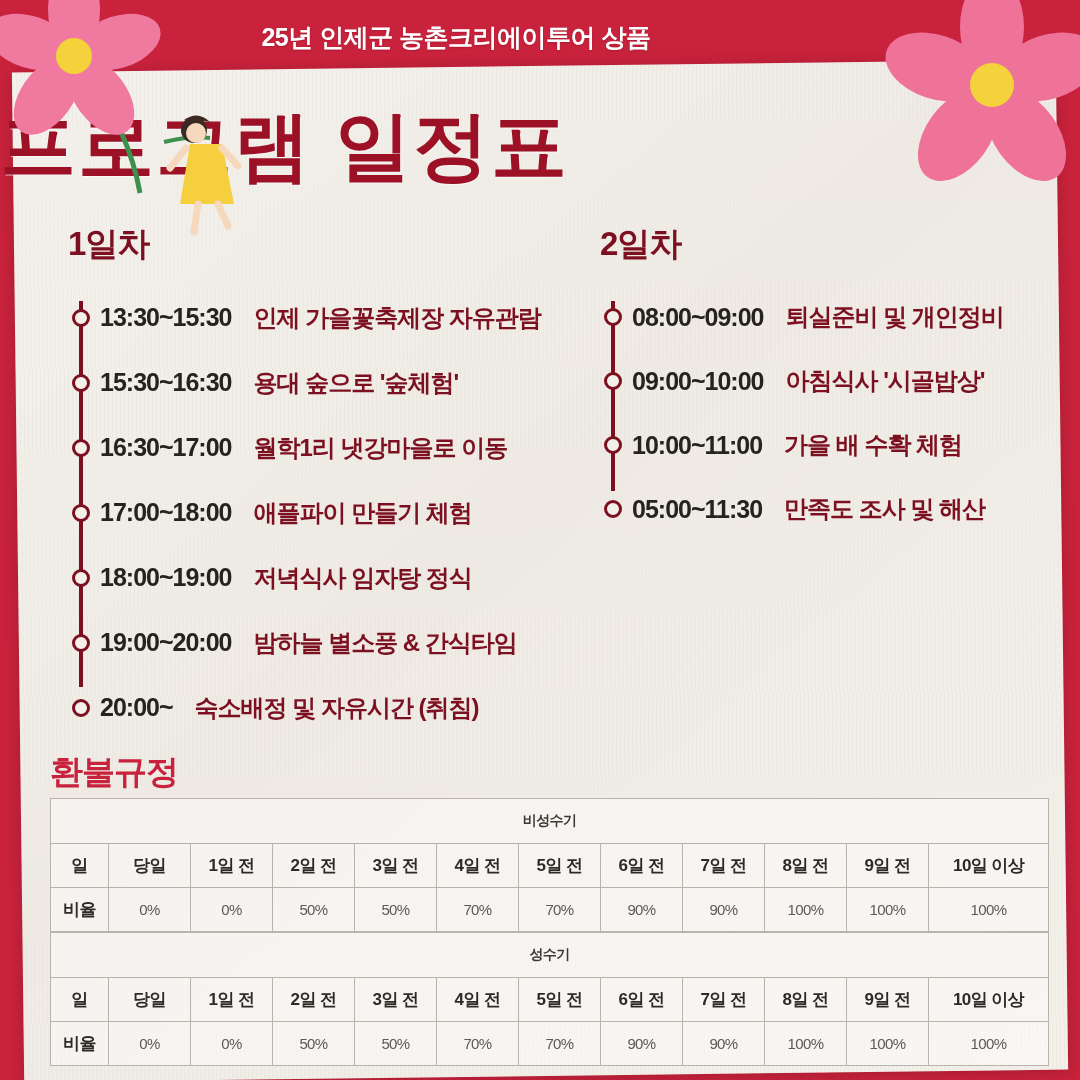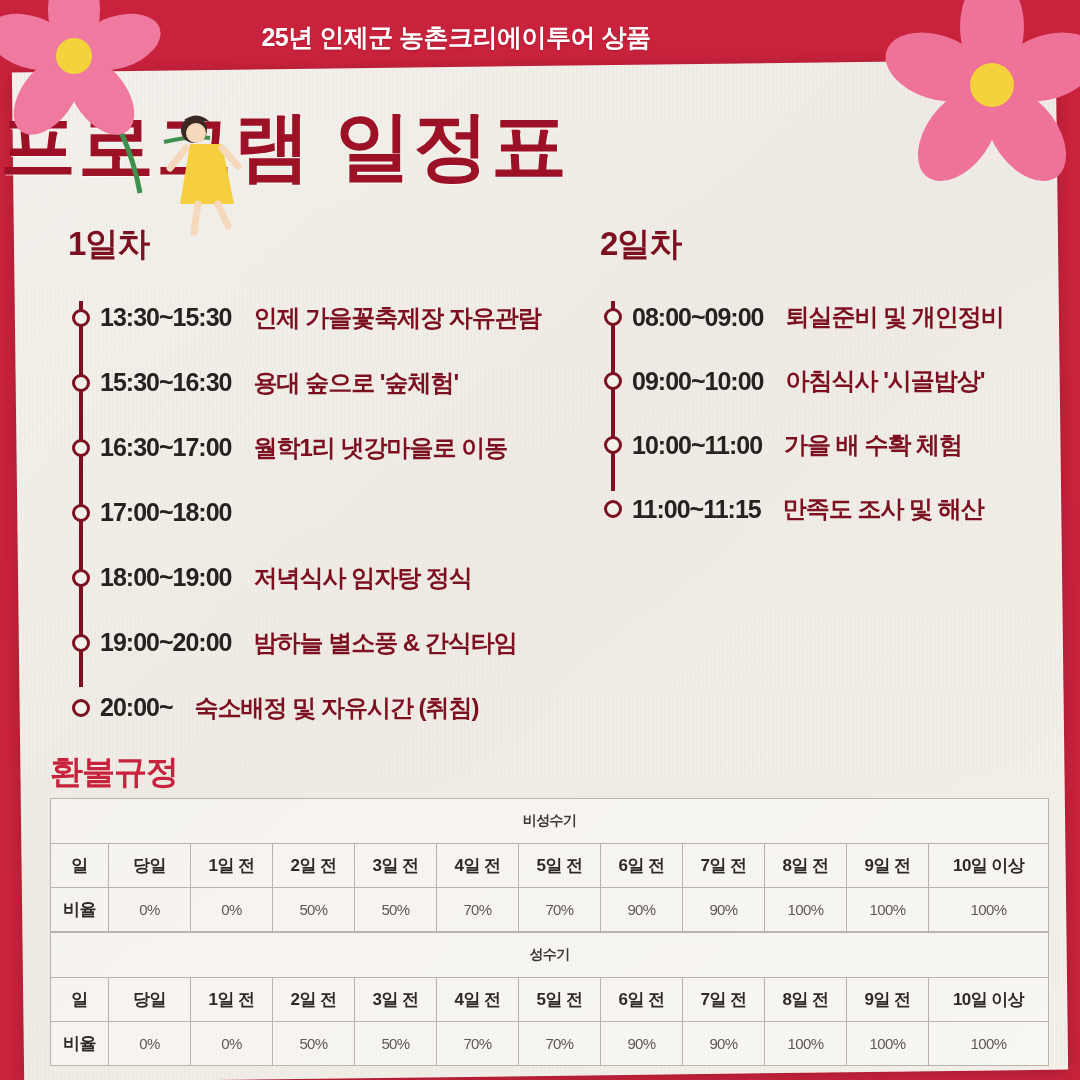--- a/index.html
+++ b/index.html
@@ -209,20 +209,21 @@
         <span class="tl-desc">용대 숲으로 '숲체험'</span>
       </div>
       <div class="tl-row">
         <span class="dot"></span>
         <span class="tl-time">16:30~17:00</span>
         <span class="tl-desc">월학1리 냇강마을로 이동</span>
       </div>
       <div class="tl-row">
         <span class="dot"></span>
         <span class="tl-time">17:00~18:00</span>
+        <span class="tl-desc">애플파이 만들기 체험</span>
       </div>
       <div class="tl-row">
         <span class="dot"></span>
         <span class="tl-time">18:00~19:00</span>
         <span class="tl-desc">저녁식사 임자탕 정식</span>
       </div>
       <div class="tl-row">
         <span class="dot"></span>
         <span class="tl-time">19:00~20:00</span>
         <span class="tl-desc">밤하늘 별소풍 &amp; 간식타임</span>
@@ -250,21 +251,21 @@
         <span class="tl-time">09:00~10:00</span>
         <span class="tl-desc">아침식사 '시골밥상'</span>
       </div>
       <div class="tl-row">
         <span class="dot"></span>
         <span class="tl-time">10:00~11:00</span>
         <span class="tl-desc">가을 배 수확 체험</span>
       </div>
       <div class="tl-row">
         <span class="dot"></span>
-        <span class="tl-time">11:00~11:15</span>
+        <span class="tl-time">05:00~11:30</span>
         <span class="tl-desc">만족도 조사 및 해산</span>
       </div>
     </div>
   </div>
 </div>
 
 <div class="refund-title">환불규정</div>
 
 <div class="tables">
 

